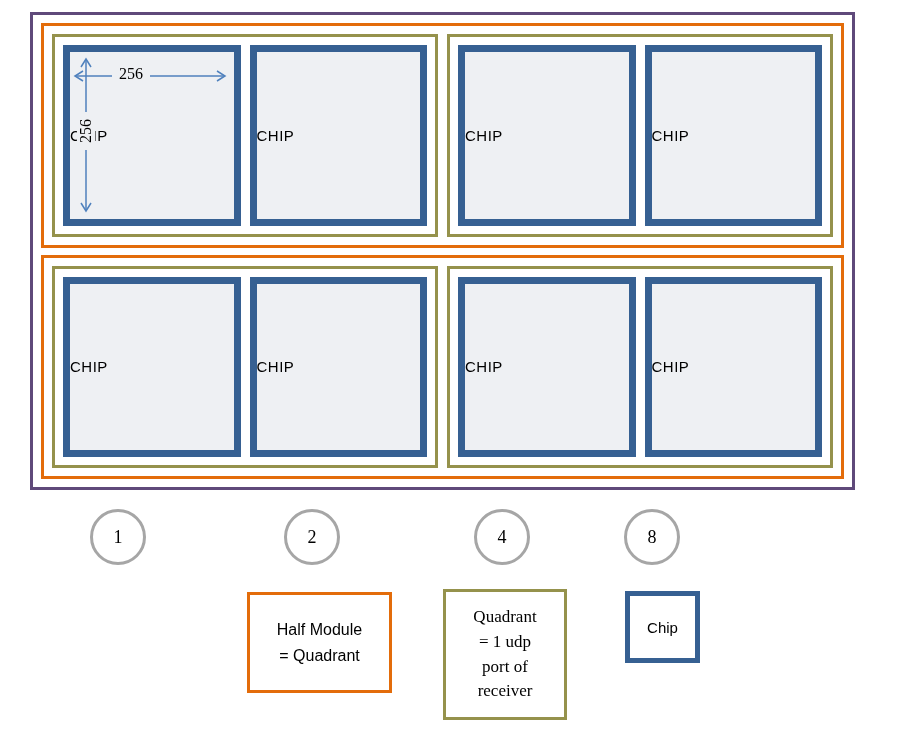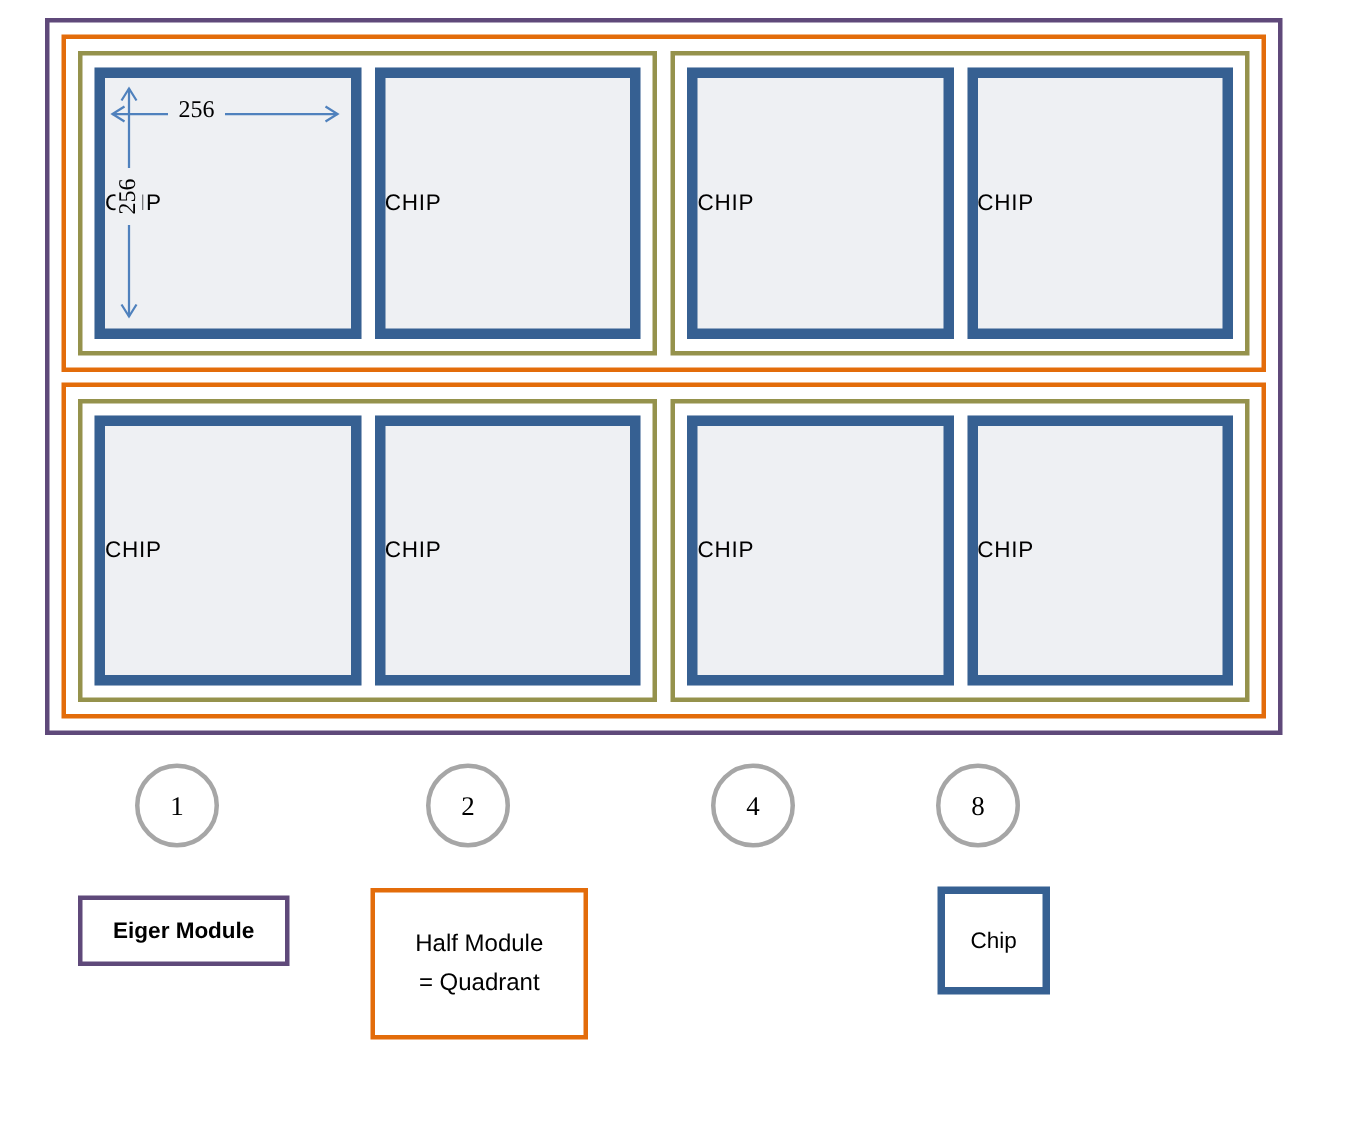--- a/index.html
+++ b/index.html
@@ -132,24 +132,27 @@
   <div class="circle c2">
     <span>2</span>
   </div>
   <div class="circle c3">
     <span>4</span>
   </div>
   <div class="circle c4">
     <span>8</span>
   </div>
 
-  <div class="lbox module-box">
-    <span>Eiger Module</span>
-  </div>
   <div class="lbox half-box">
     <span>Half Module
 = Quadrant</span>
+  </div>
+  <div class="lbox quad-box">
+    <span>Quadrant
+= 1 udp
+port of
+receiver</span>
   </div>
   <div class="lbox chipl-box">
     <span>Chip</span>
   </div>
 
 </div>
 
 </body></html>

